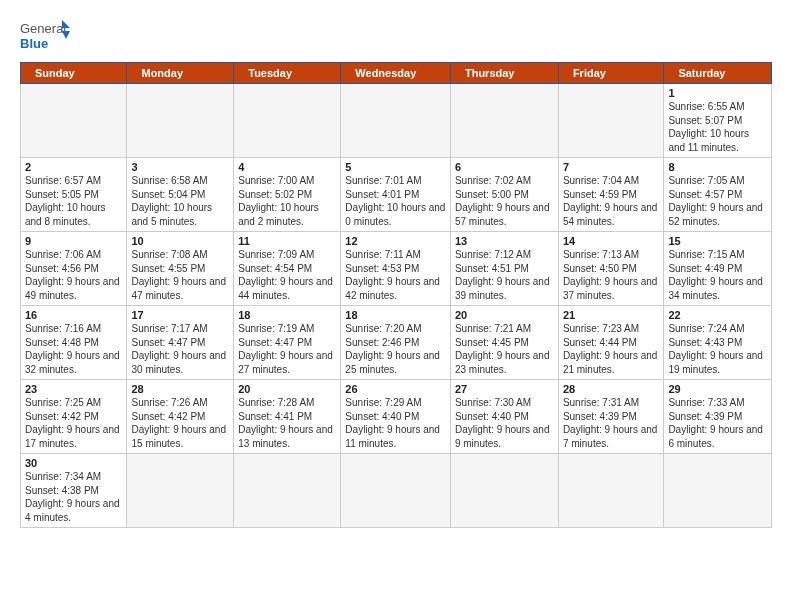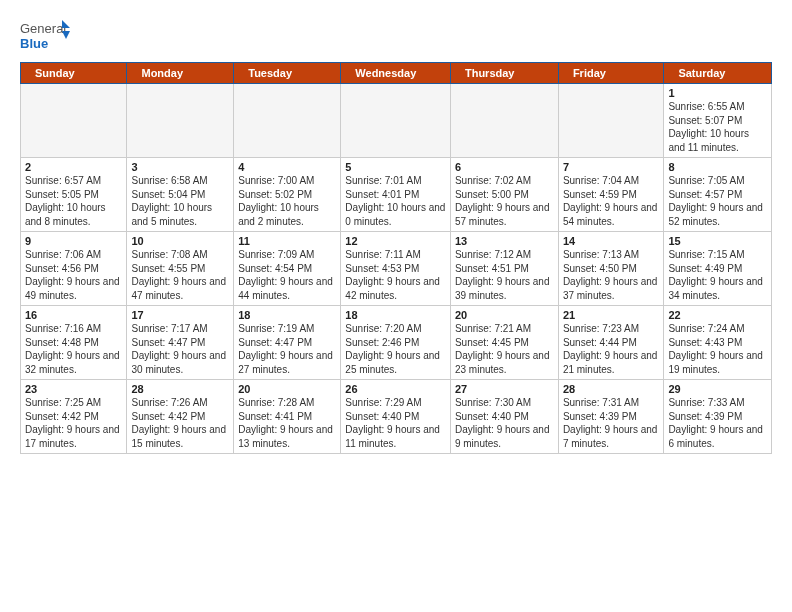--- a/index.html
+++ b/index.html
@@ -331,15 +331,30 @@
 and 7 minutes.</div>
           </td>
           <td>
             <span class="day-num">29</span>
             <div class="day-info">Sunrise: 7:33 AM
 Sunset: 4:39 PM
 Daylight: 9 hours
 and 6 minutes.</div>
           </td>
         </tr>
+        <tr class="last-row">
+          <td>
+            <span class="day-num">30</span>
+            <div class="day-info">Sunrise: 7:34 AM
+Sunset: 4:38 PM
+Daylight: 9 hours
+and 4 minutes.</div>
+          </td>
+          <td class="empty"></td>
+          <td class="empty"></td>
+          <td class="empty"></td>
+          <td class="empty"></td>
+          <td class="empty"></td>
+          <td class="empty"></td>
+        </tr>
       </tbody>
   </table>
 </div>
 
 </body></html>

